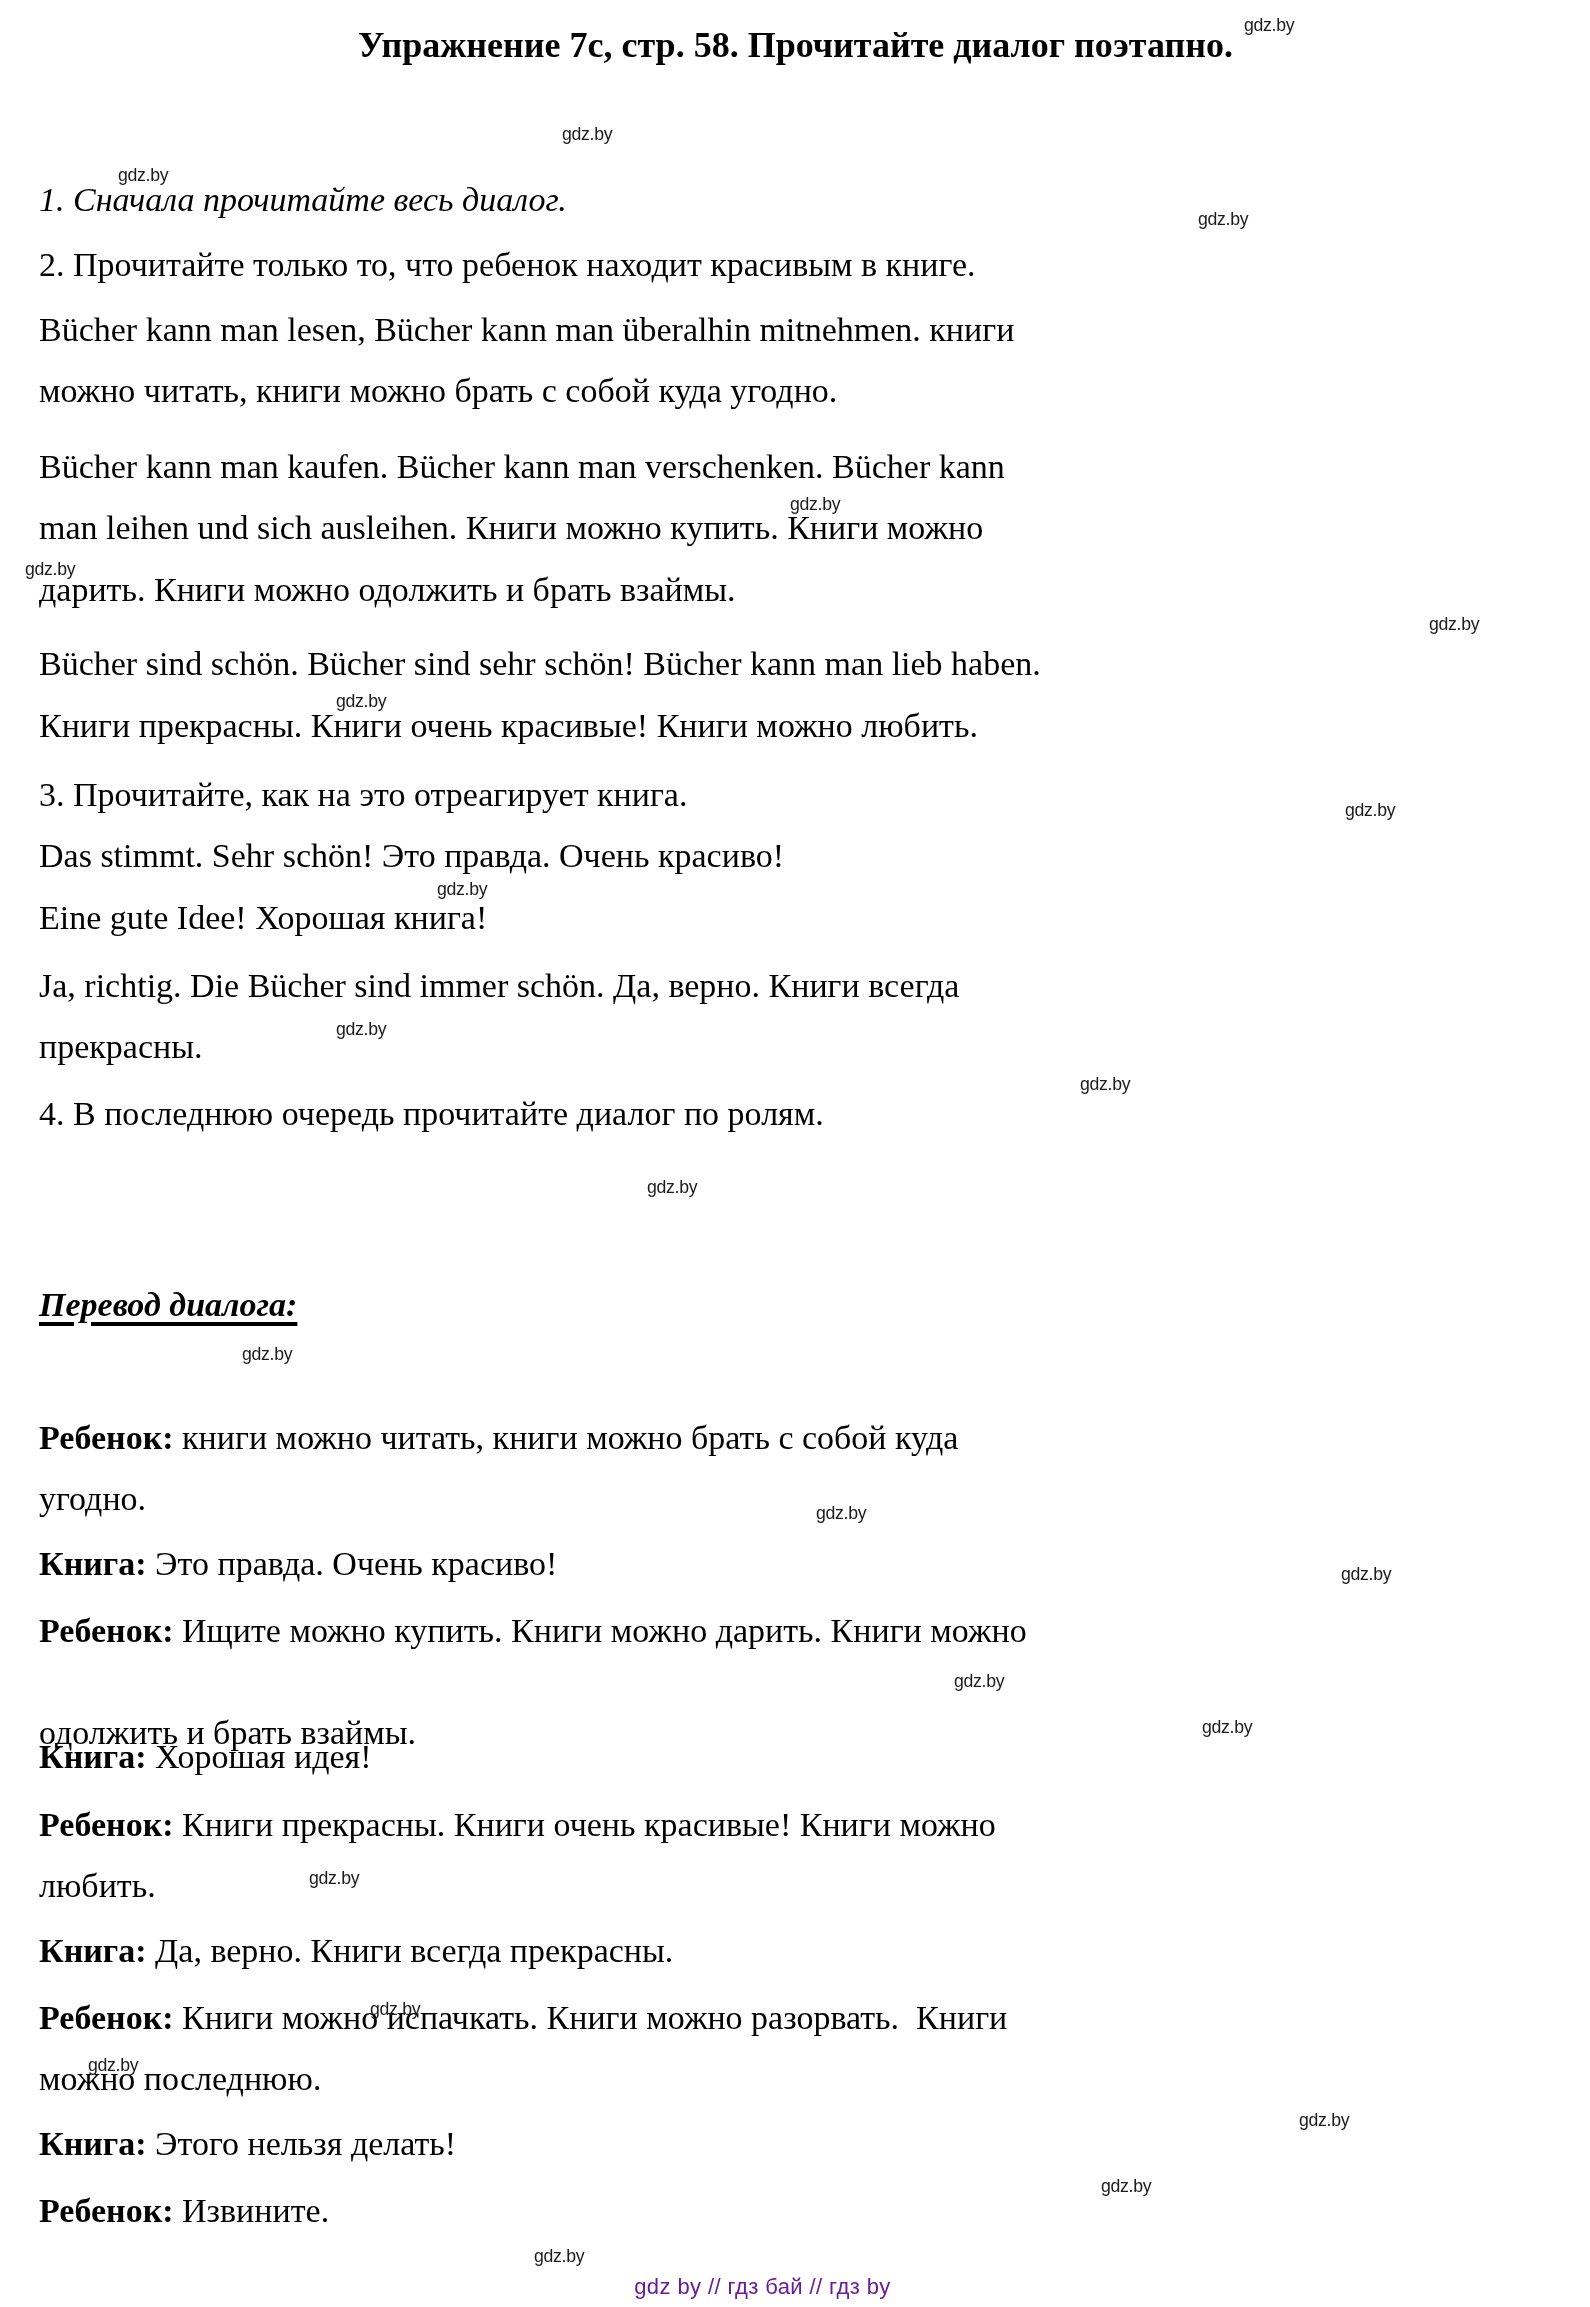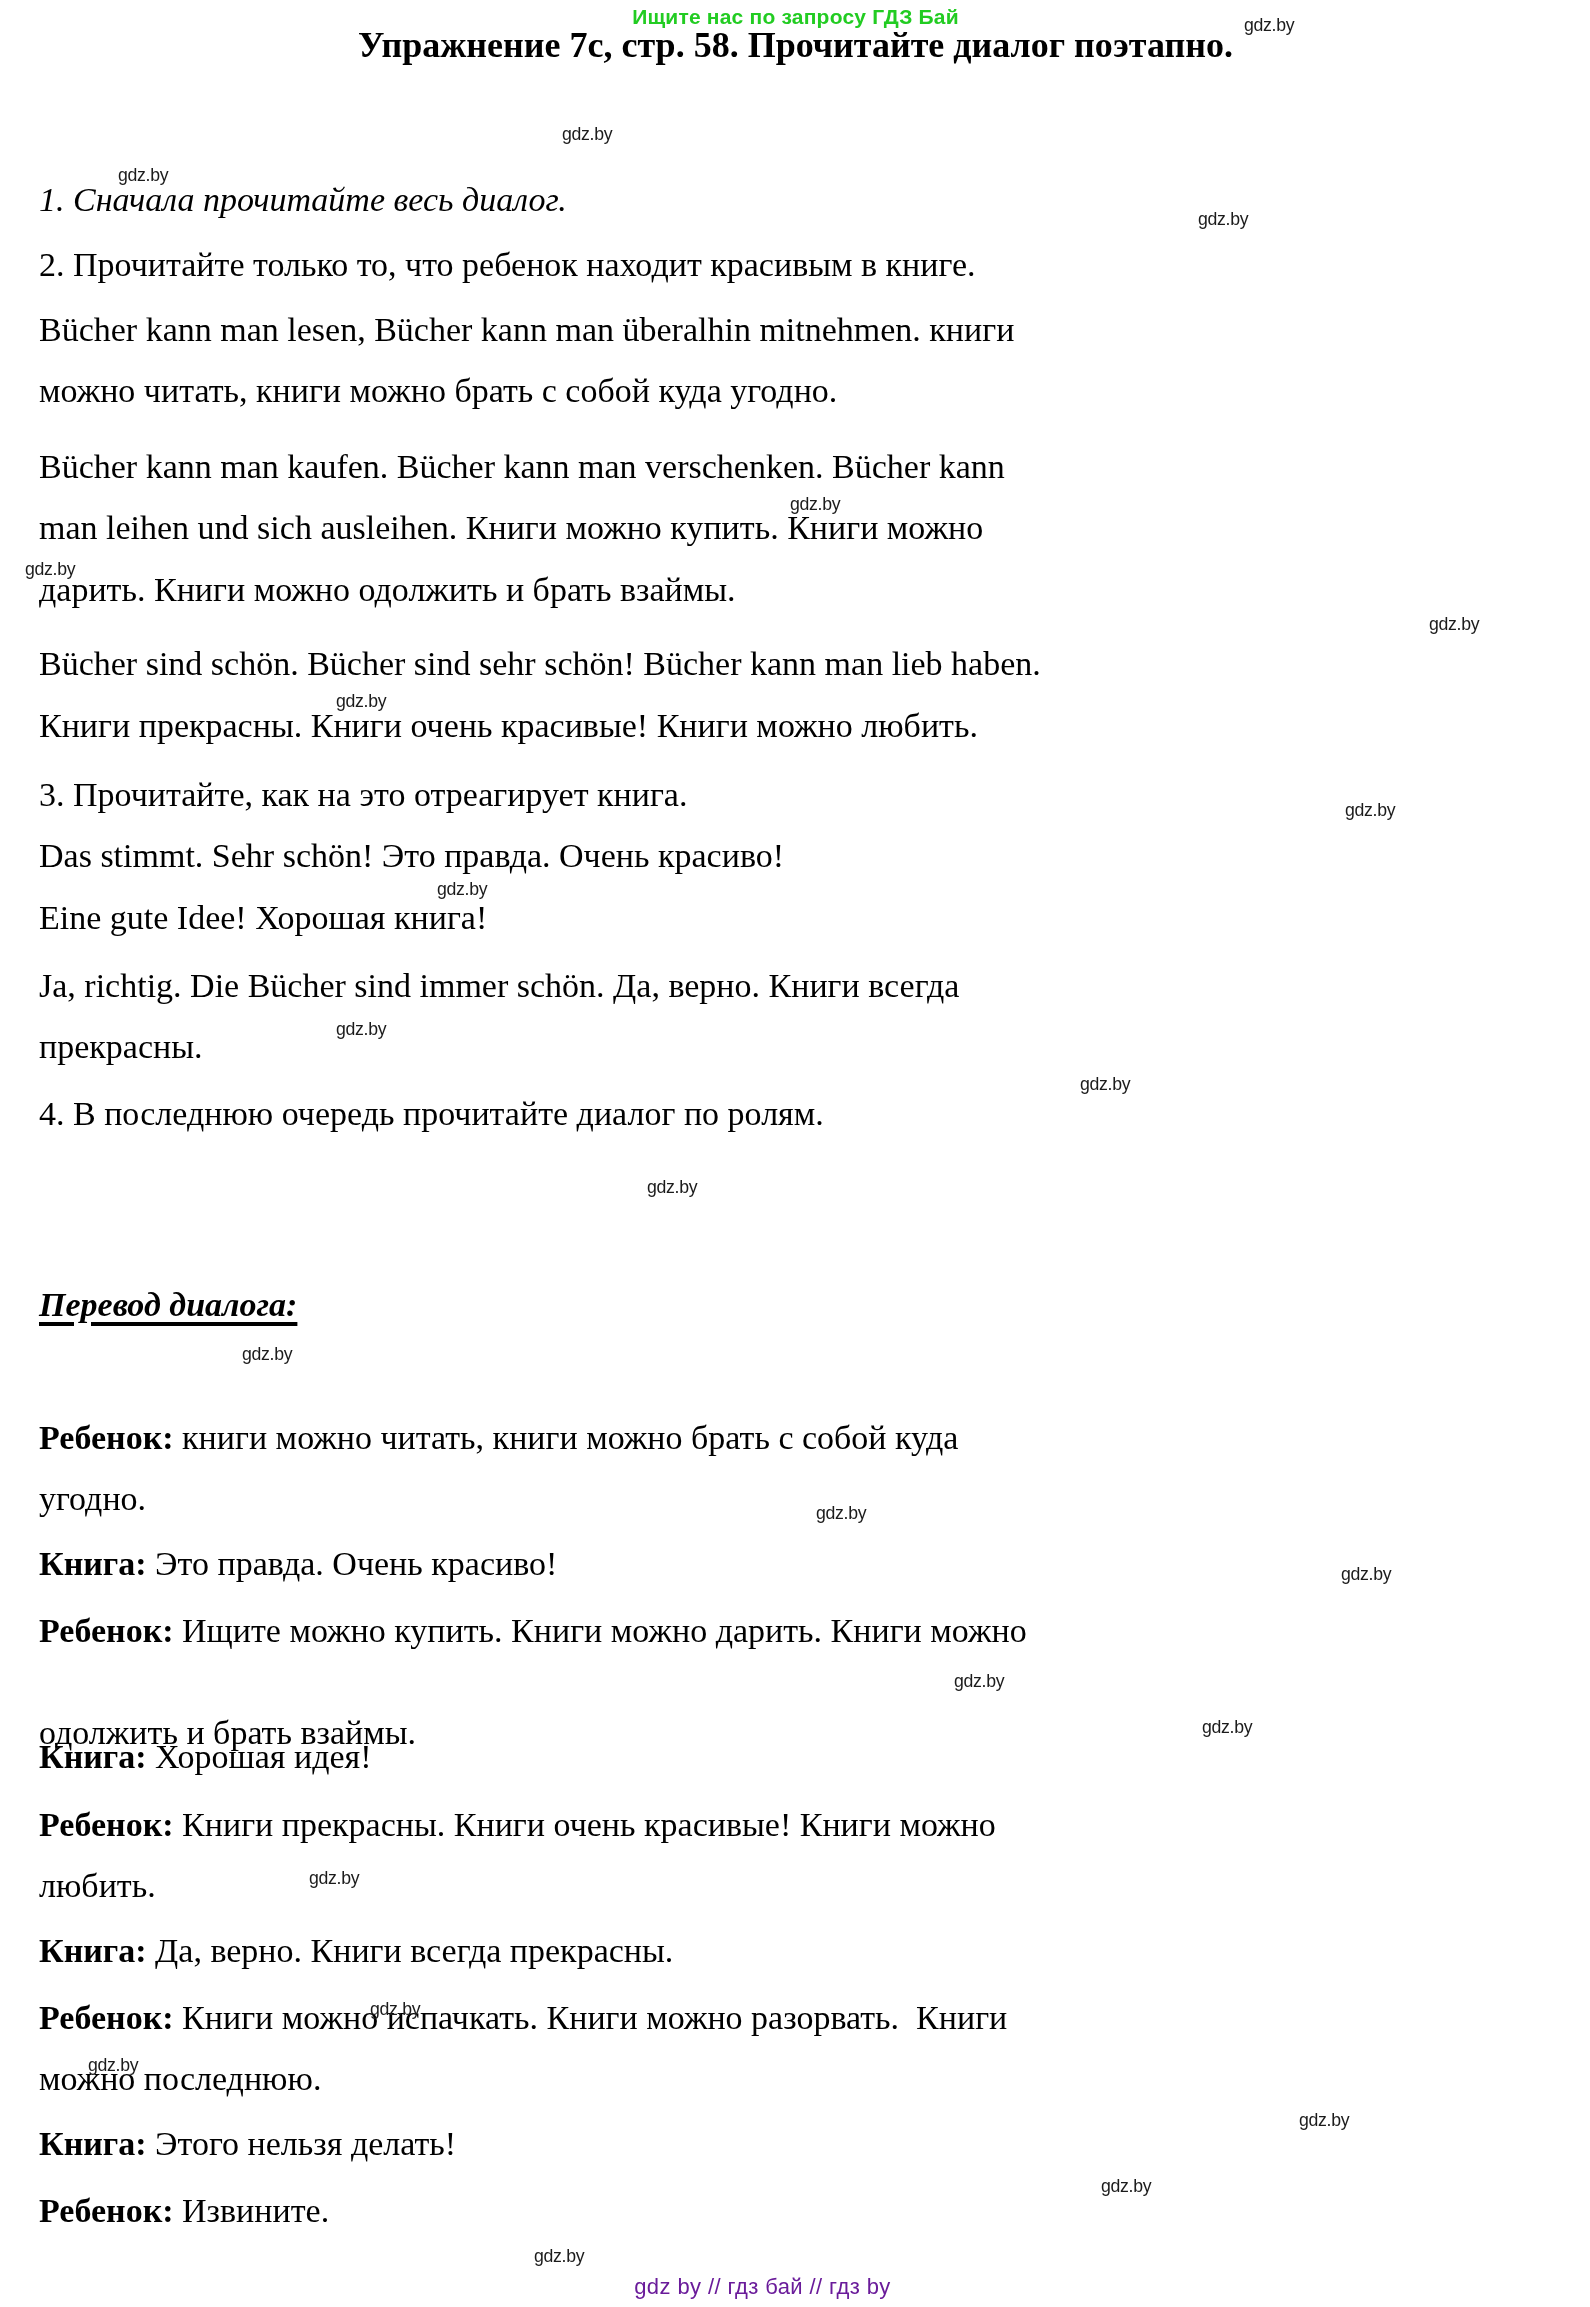--- a/index.html
+++ b/index.html
@@ -105,21 +105,20 @@
 
   .spk {
     font-weight: 700;
   }
 </style>
 </head>
 <body>
 
 <div id="page">
 
-  <div class="promo">Ищите нас по запросу ГДЗ Бай</div>
 
   <div class="content">
     <div class="title">Упражнение 7c, стр. 58.  Прочитайте диалог поэтапно.</div>
     <div id="task-lines">
         <div class="para" style="top: 183px; font-style: italic;">1. Сначала прочитайте весь диалог.</div>
         <div class="para" style="top: 248px;">2. Прочитайте только то, что ребенок находит красивым в книге.</div>
         <div class="para" style="top: 313px;">Bücher kann man lesen, Bücher kann man überalhin mitnehmen. книги</div>
         <div class="para" style="top: 374px;">можно читать, книги можно брать с собой куда угодно.</div>
         <div class="para" style="top: 450px;">Bücher kann man kaufen. Bücher kann man verschenken. Bücher kann</div>
         <div class="para" style="top: 511px;">man leihen und sich ausleihen. Книги можно купить. Книги можно</div>

